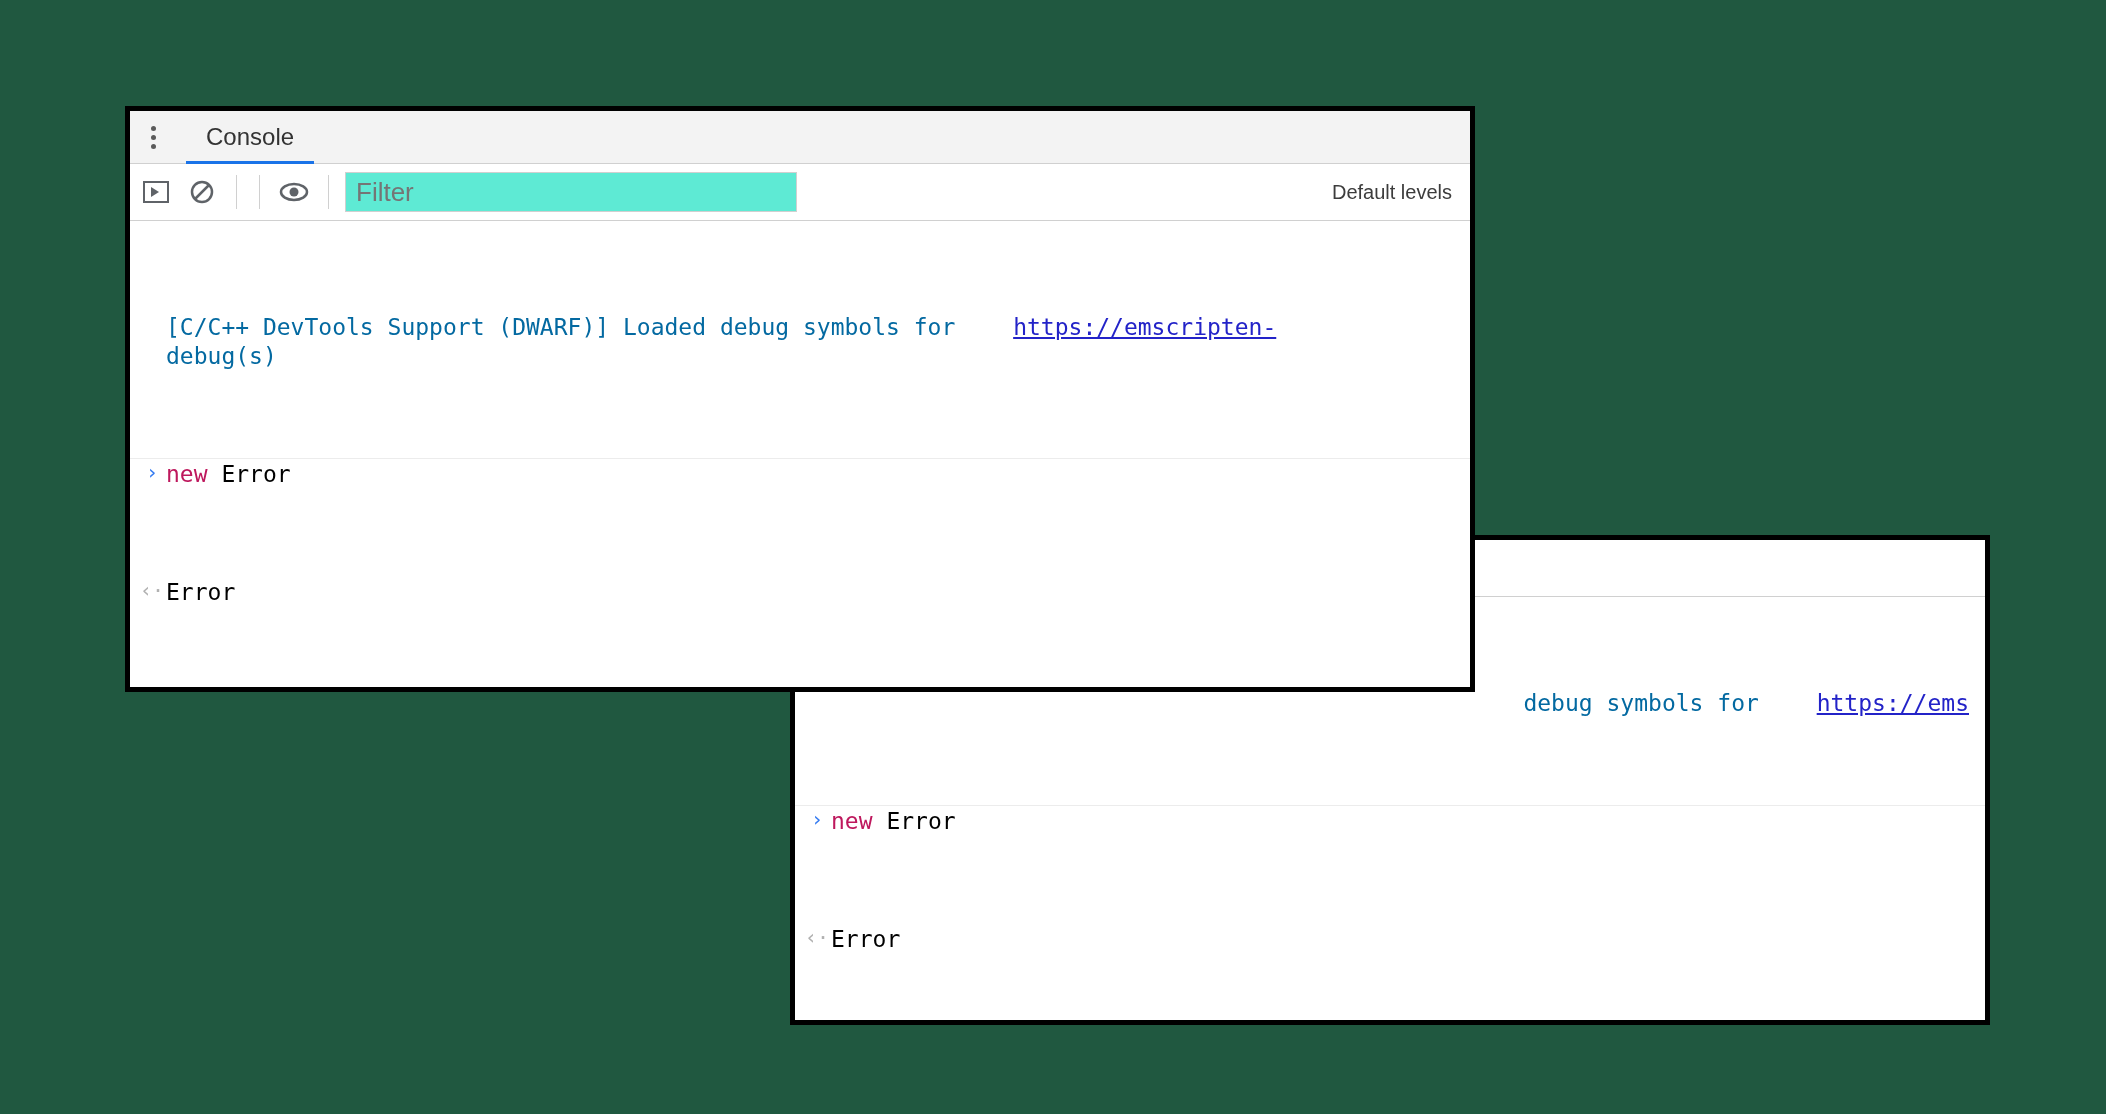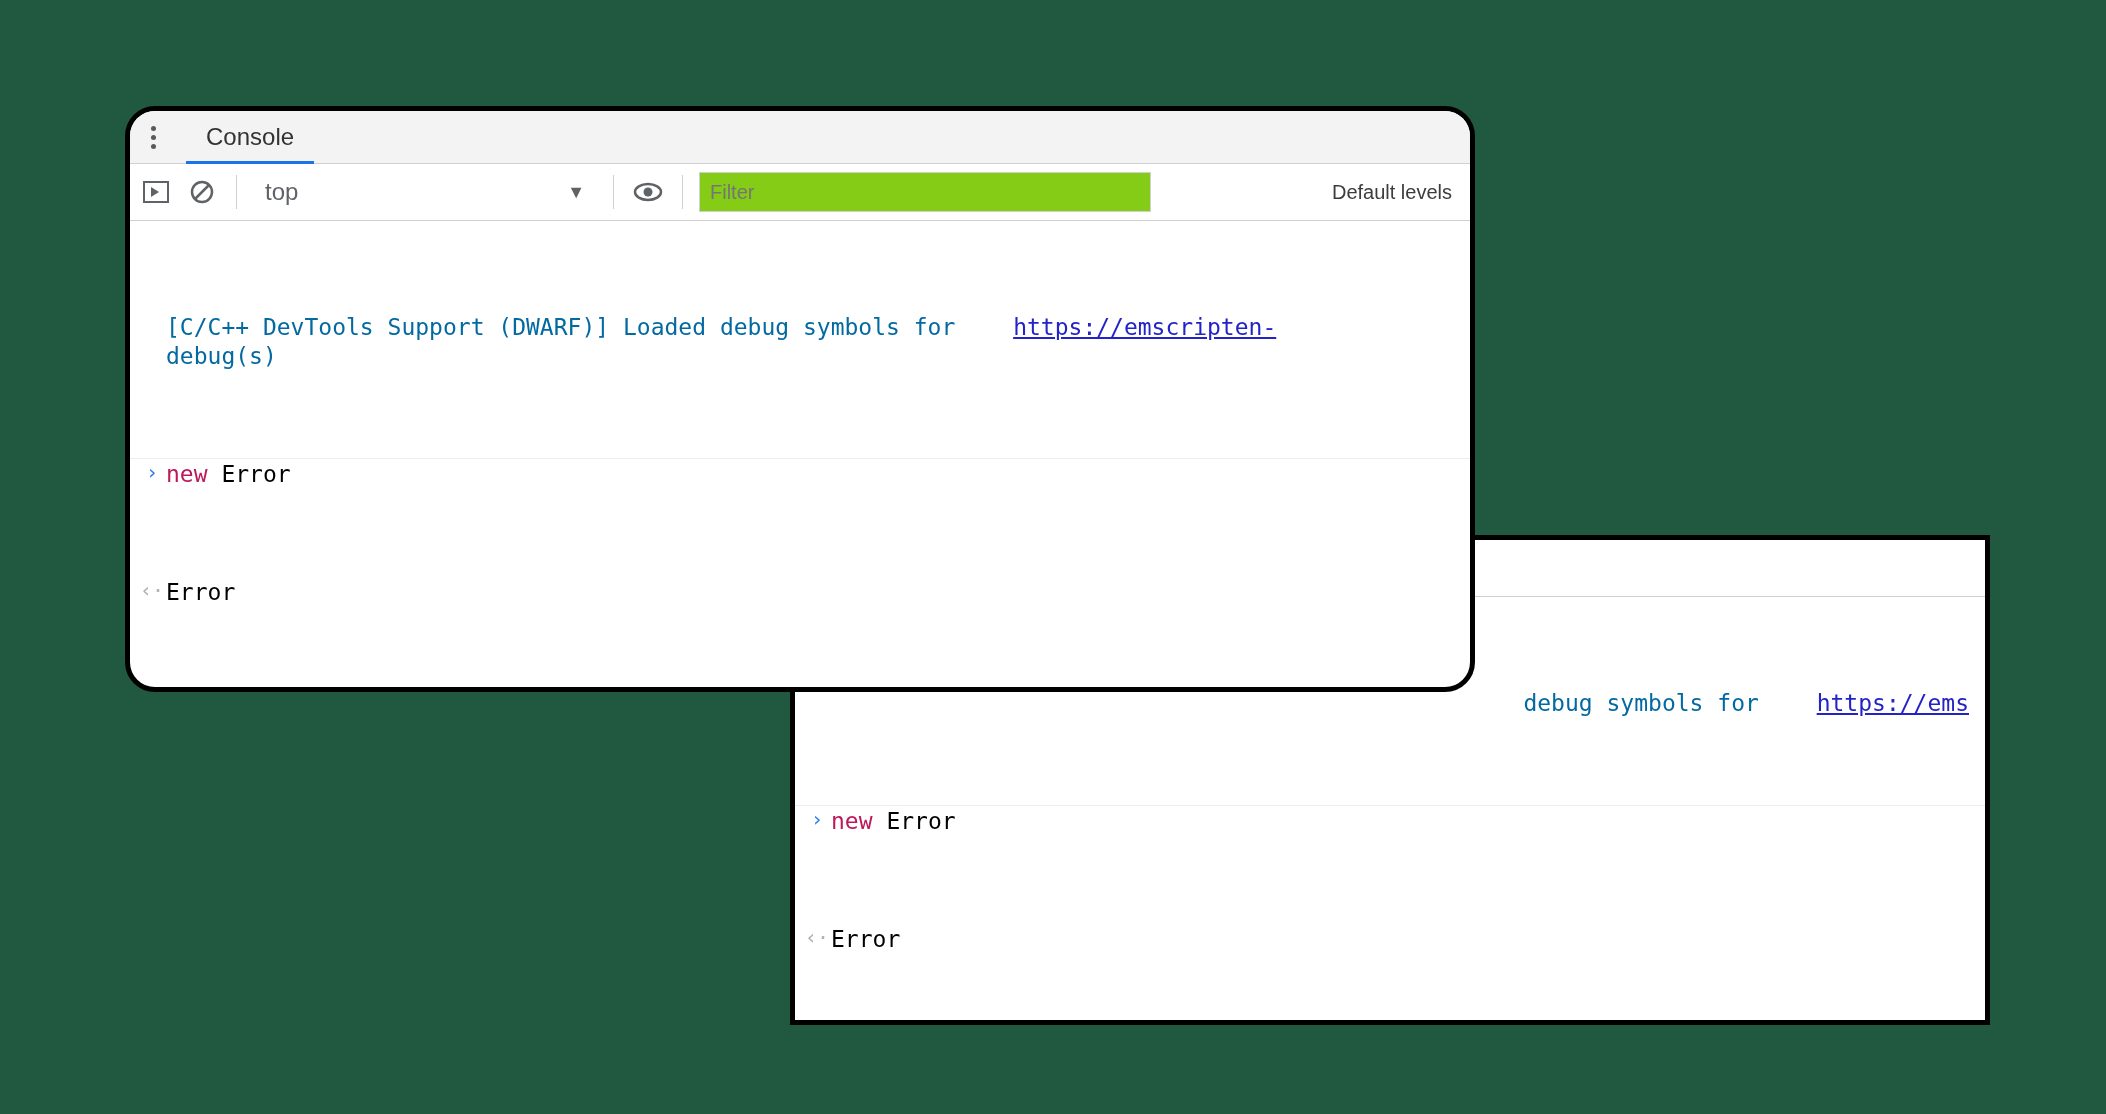--- a/index.html
+++ b/index.html
@@ -107,24 +107,24 @@
     font-size: 24px;
   }
   .context-select .caret {
     font-size: 18px;
   }
 
   .filter-input {
     flex: 0 0 auto;
     height: 38px;
     border: 1px solid #d0d0d0;
-    font-size: 20px;
+    font-size: 26px;
     color: #5f6368;
     padding: 0 10px;
-    background: #84cc16;
+    background: #5eead4;
   }
 
   .levels-select {
     display: flex;
     align-items: center;
     gap: 6px;
     color: #3c3c3c;
     font-size: 20px;
     cursor: pointer;
     margin-left: auto;
@@ -179,21 +179,20 @@
     display: block;
   }
 
   
   #panel-left {
     left: 125px;
     top: 106px;
     width: 1350px;
     height: 586px;
     z-index: 2;
-    border-radius: 30px;
   }
   #panel-right {
     left: 790px;
     top: 535px;
     width: 1200px;
     height: 490px;
     z-index: 1;
   }
 
   
@@ -241,24 +240,20 @@
           <polygon points="8,6 16,11 8,16" fill="#5f6368"></polygon>
         </svg>
     </span>
     <span class="icon-btn">
       <svg width="26" height="26" viewBox="0 0 26 26">
           <circle cx="13" cy="13" r="10" fill="none" stroke="#5f6368" stroke-width="2.5"></circle>
           <line x1="6" y1="20" x2="20" y2="6" stroke="#5f6368" stroke-width="2.5"></line>
         </svg>
     </span>
     <span class="divider"></span>
-    <div class="context-select">
-      <span>top</span>
-      <span class="caret">▼</span>
-    </div>
     <span class="divider"></span>
     <span class="icon-btn">
       <svg width="30" height="20" viewBox="0 0 30 20">
           <ellipse cx="15" cy="10" rx="13" ry="8" fill="none" stroke="#5f6368" stroke-width="2.5"></ellipse>
           <circle cx="15" cy="10" r="4.5" fill="#5f6368"></circle>
         </svg>
     </span>
     <span class="divider"></span>
     <input class="filter-input" style="width: 430px;" placeholder="Filter">
     <div class="levels-select">

